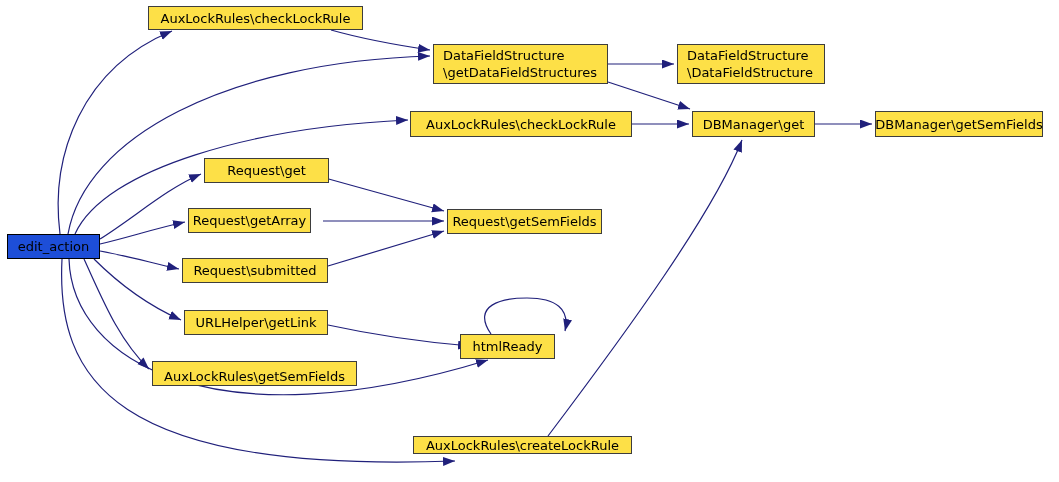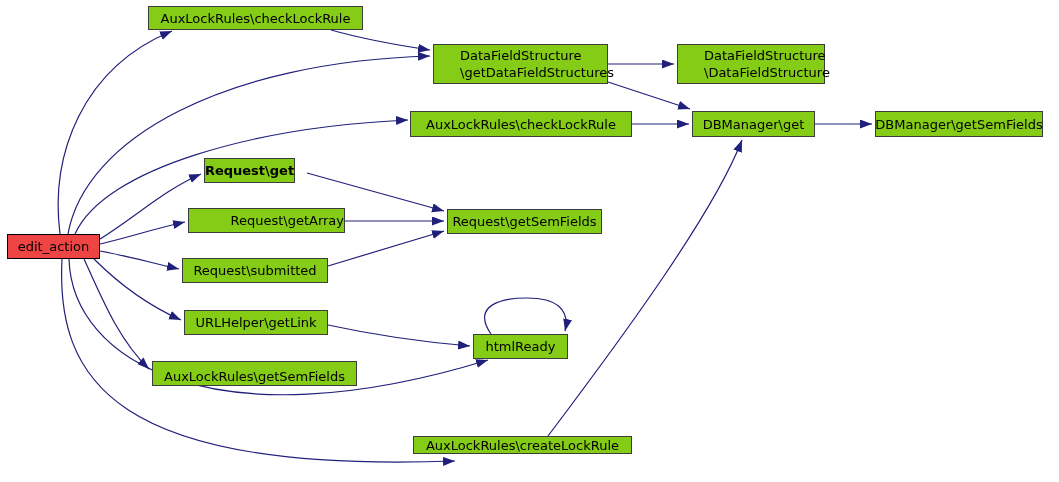--- a/index.html
+++ b/index.html
@@ -18,38 +18,38 @@
   #edges {
     position: absolute;
     left: 0;
     top: 0;
     width: 1059px;
     height: 482px;
   }
   .node {
     position: absolute;
     box-sizing: border-box;
-    background: #84cc16;
+    background: #fde047;
     border: 1px solid #3d3d3d;
     color: #000000;
     font-size: 13px;
     display: flex;
     flex-direction: column;
     justify-content: center;
     align-items: center;
     white-space: nowrap;
     line-height: 17px;
     cursor: pointer;
   }
   .node.multi {
     align-items: flex-start;
-    padding-left: 26px;
+    padding-left: 9px;
   }
   .node.highlight {
-    background: #ef4444;
+    background: #1d4ed8;
     border: 1.5px solid #000000;
   }
 </style>
 </head>
 <body>
 
 <div id="canvas">
   <svg id="edges" viewBox="0 0 1059 482" xmlns="http://www.w3.org/2000/svg">
     <defs>
       <marker id="arrow" markerUnits="userSpaceOnUse" markerWidth="13" markerHeight="10" refX="12" refY="4.5" orient="auto">
@@ -97,38 +97,38 @@
       </div>
       <div class="node" style="left: 410px; top: 111px; width: 222px; height: 26px;">
         <div>AuxLockRules\checkLockRule</div>
       </div>
       <div class="node" style="left: 692px; top: 111px; width: 123px; height: 26px;">
         <div>DBManager\get</div>
       </div>
       <div class="node" style="left: 875px; top: 111px; width: 168px; height: 26px;">
         <div>DBManager\getSemFields</div>
       </div>
-      <div class="node" style="left: 204px; top: 158px; width: 91px; height: 25px; font-weight: bold;">
+      <div class="node" style="left: 204px; top: 158px; width: 125px; height: 25px;">
         <div>Request\get</div>
       </div>
-      <div class="node" style="left: 188px; top: 208px; width: 157px; height: 25px; align-items: flex-end;">
+      <div class="node" style="left: 188px; top: 208px; width: 123px; height: 25px;">
         <div>Request\getArray</div>
       </div>
       <div class="node" style="left: 447px; top: 209px; width: 155px; height: 25px;">
         <div>Request\getSemFields</div>
       </div>
       <div class="node" style="left: 182px; top: 258px; width: 146px; height: 25px;">
         <div>Request\submitted</div>
       </div>
       <div class="node" style="left: 184px; top: 310px; width: 144px; height: 25px;">
         <div>URLHelper\getLink</div>
       </div>
       <div class="node" style="left: 152px; top: 361px; width: 205px; height: 25px; justify-content: flex-end;">
         <div>AuxLockRules\getSemFields</div>
       </div>
-      <div class="node" style="left: 473px; top: 334px; width: 95px; height: 25px;">
+      <div class="node" style="left: 460px; top: 334px; width: 95px; height: 25px;">
         <div>htmlReady</div>
       </div>
       <div class="node" style="left: 413px; top: 436px; width: 219px; height: 18px;">
         <div>AuxLockRules\createLockRule</div>
       </div>
     </div>
 </div>
 
 </body></html>

